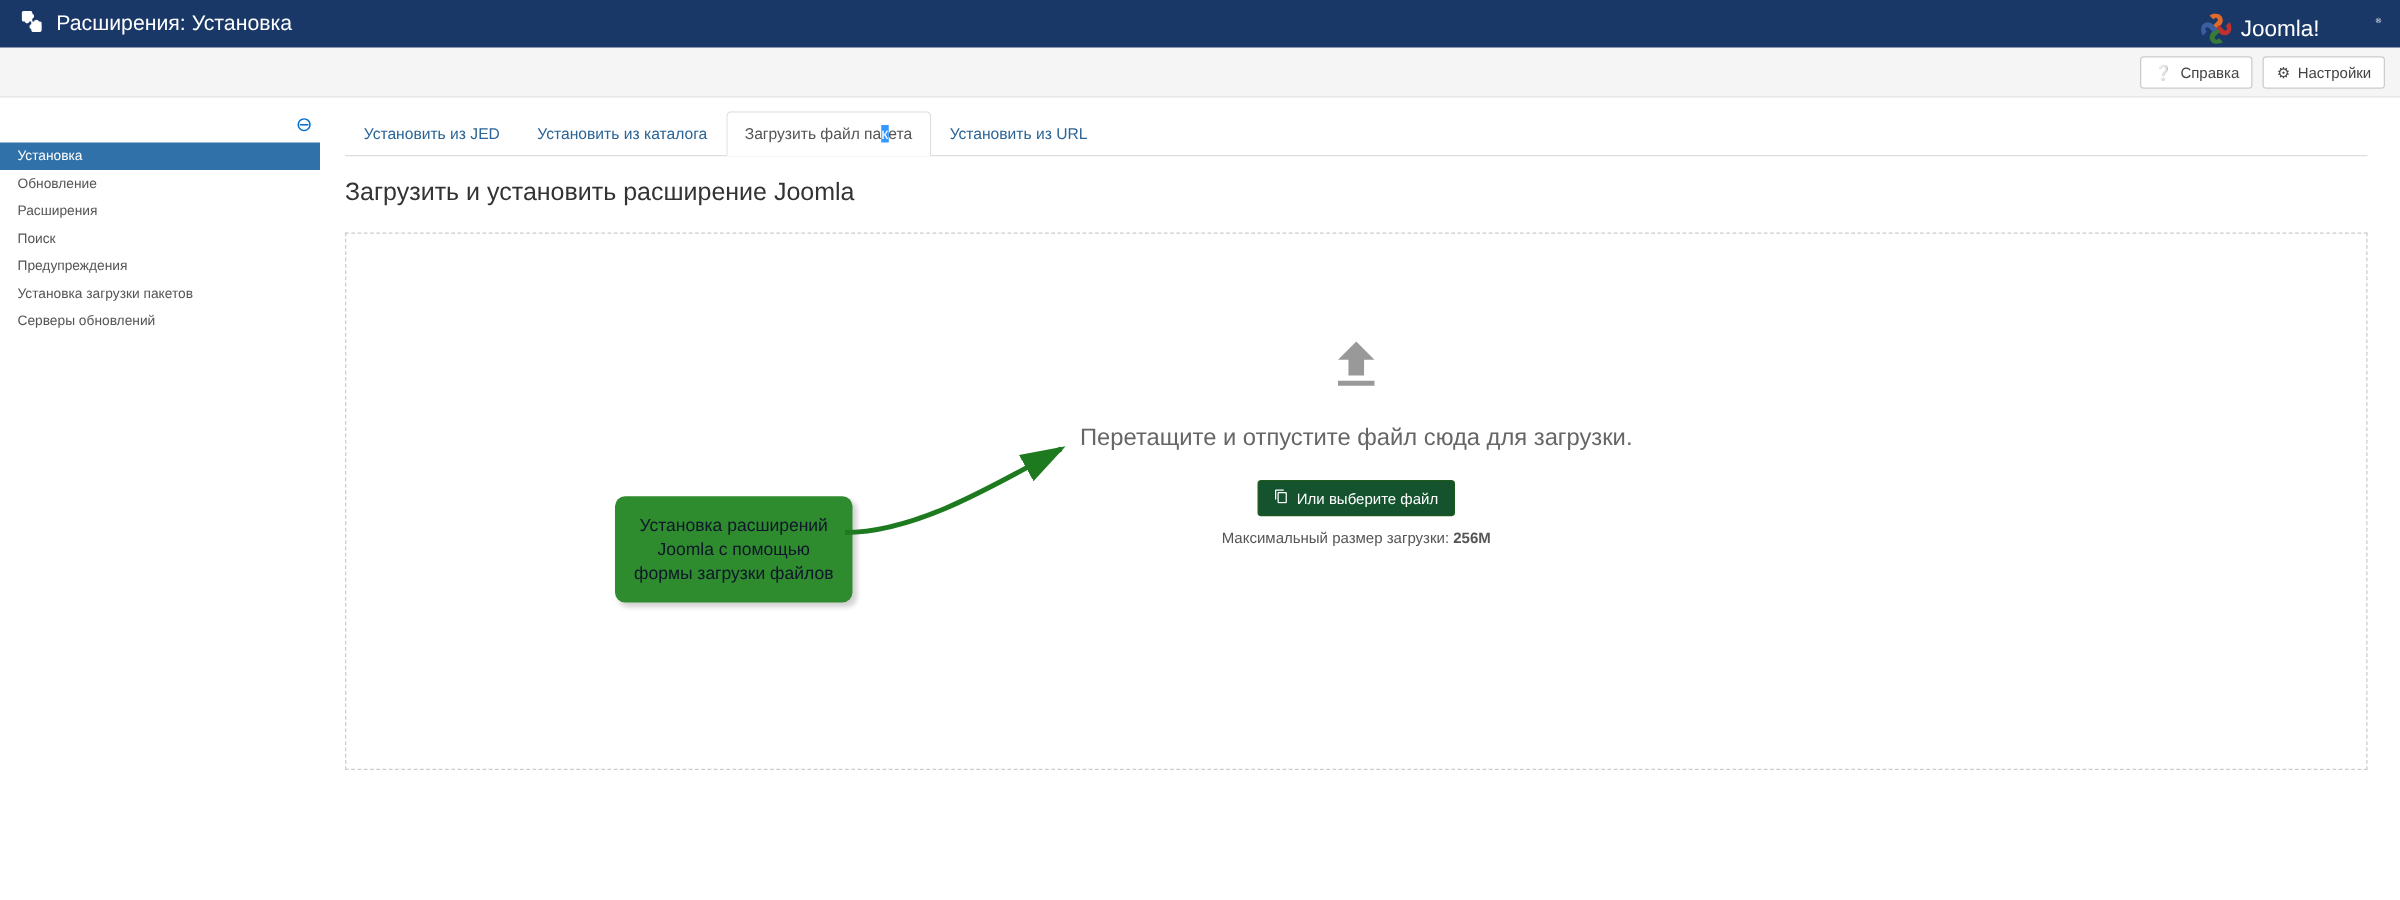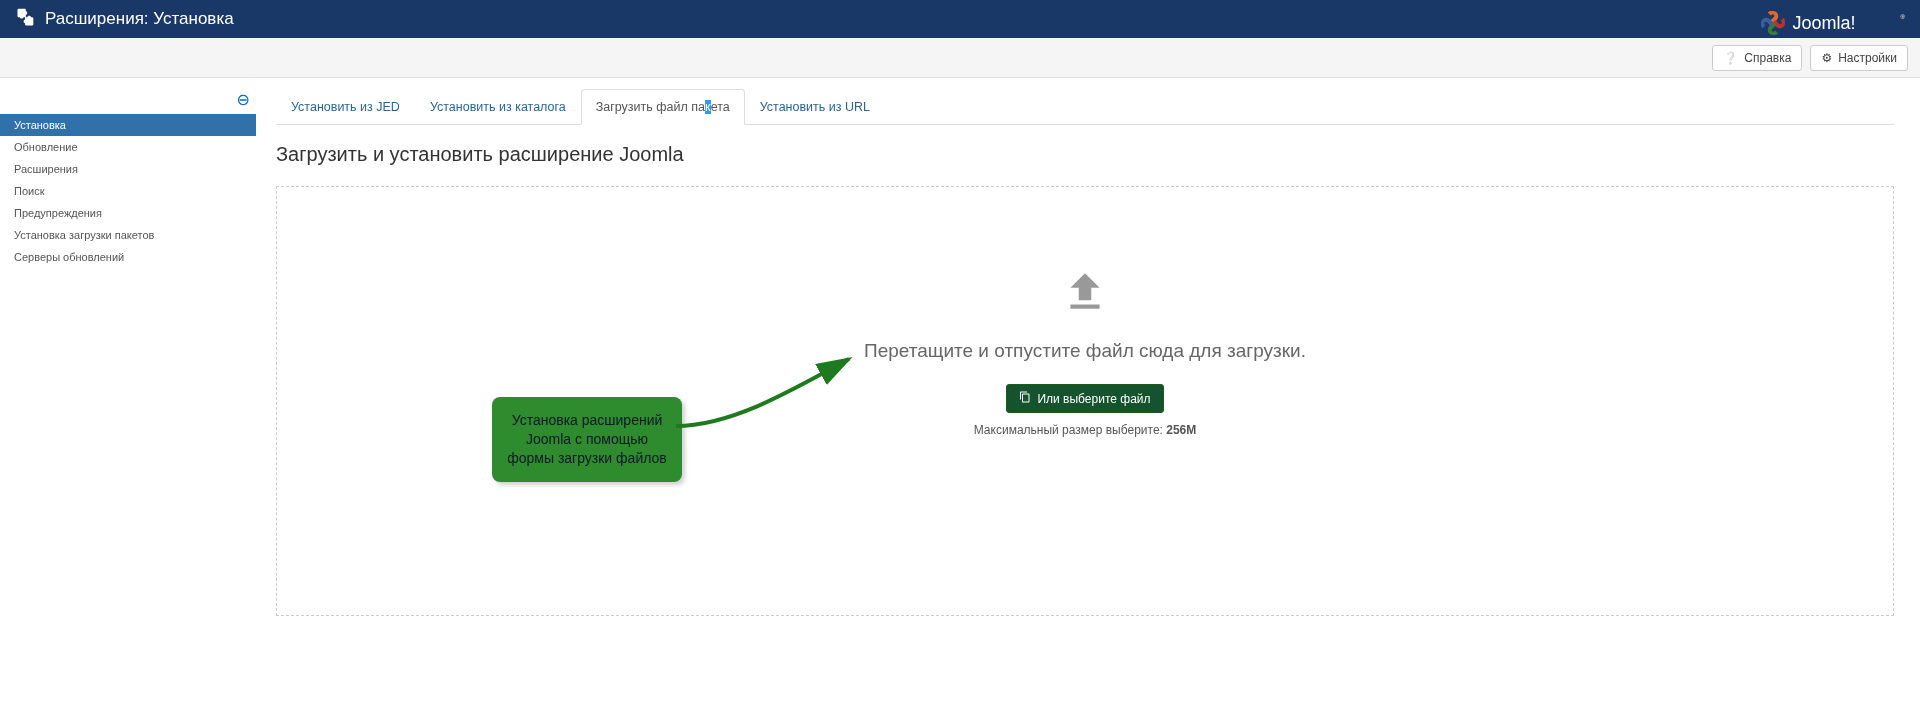--- a/index.html
+++ b/index.html
@@ -251,21 +251,21 @@
       <div class="drop-text">Перетащите и отпустите файл сюда для загрузки.</div>
       <button class="pick-btn">
         <span>
           <svg width="12" height="12" viewBox="0 0 24 24" fill="#fff">
               <path d="M16 1H4c-1.1 0-2 .9-2 2v14h2V3h12V1zm3 4H8c-1.1 0-2 .9-2 2v14c0 1.1.9 2 2 2h11c1.1 0 2-.9 2-2V7c0-1.1-.9-2-2-2zm0 16H8V7h11v14z"></path>
             </svg>
         </span>
         <span>Или выберите файл</span>
       </button>
       <div class="max-size">
-        <span>Максимальный размер выберите: </span><b>256M</b>
+        <span>Максимальный размер загрузки: </span><b>256M</b>
       </div>
 
       <div class="callout">
         <span>Установка расширений Joomla с помощью формы загрузки файлов</span>
       </div>
 
       <svg class="arrow-svg" width="190" height="80">
         <defs>
           <marker id="arrhead" markerWidth="10" markerHeight="10" refX="8" refY="3" orient="auto">
             <path d="M0,0 L0,6 L9,3 z" fill="#1e7a1e"></path>

